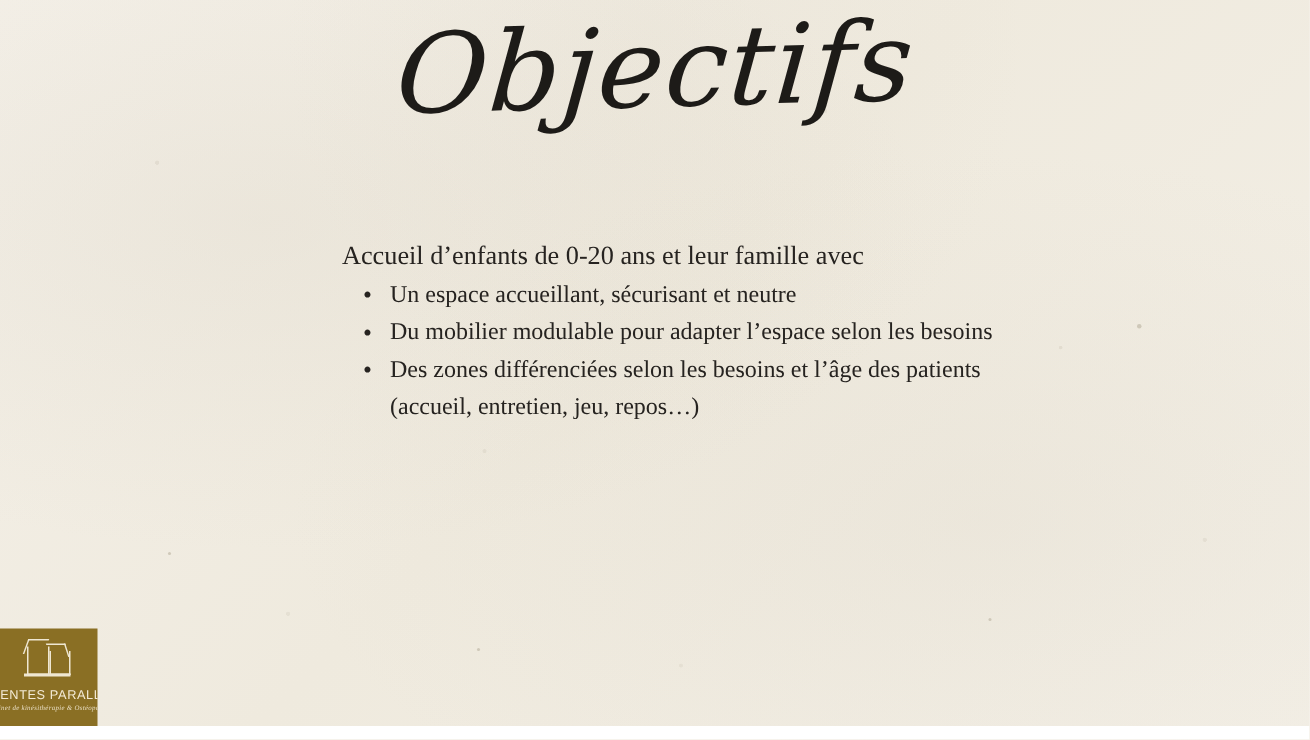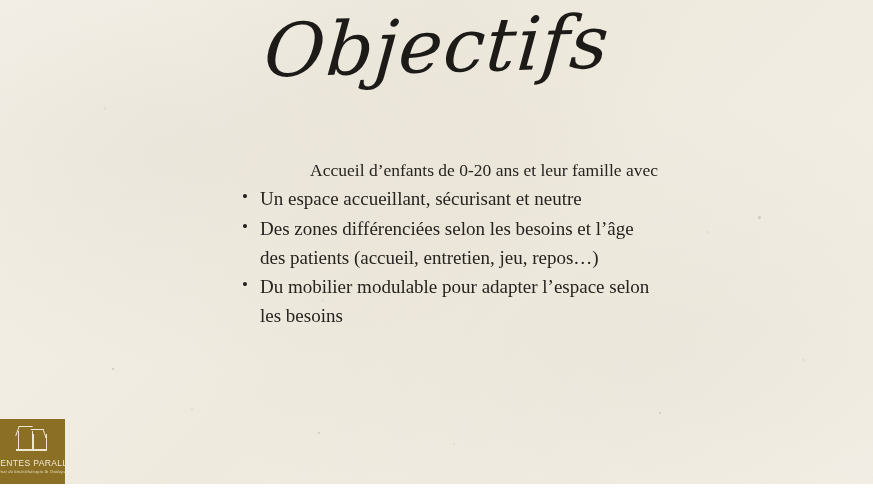--- a/index.html
+++ b/index.html
@@ -68,30 +68,29 @@
     top: 158px;
     width: 430px;
     z-index: 3;
   }
   .lead {
     font-size: 17.5px;
     line-height: 1.42;
     color: #262320;
     margin: 0 0 2px 0;
     white-space: nowrap;
-    text-align: right;
   }
   ul.bullets {
     list-style: none;
     margin: 0;
     padding: 0 0 0 14px;
   }
   ul.bullets li {
     position: relative;
-    font-size: 19px;
+    font-size: 16px;
     line-height: 1.52;
     color: #262320;
     padding-left: 18px;
     margin: 0 0 1px 0;
   }
   ul.bullets li::before {
     content: "\2022";
     position: absolute;
     left: 0;
     top: -1px;
@@ -216,22 +215,22 @@
   <div class="speck" style="left:318px; top:432px; width:2px; height:2px;"></div>
 
   <div class="title">
     <span class="title-inner">Objectifs</span>
   </div>
 
   <div class="body-block">
     <p class="lead">Accueil d’enfants de 0-20 ans et leur famille avec</p>
     <ul class="bullets">
       <li>Un espace accueillant, sécurisant et neutre</li>
+      <li class="wide">Du mobilier modulable pour adapter l’espace selon les besoins</li>
       <li class="wide">Des zones différenciées selon les besoins et l’âge des patients (accueil, entretien, jeu, repos…)</li>
-      <li class="wide">Du mobilier modulable pour adapter l’espace selon les besoins</li>
     </ul>
   </div>
 
   <div class="logo-box">
     <div class="logo-mark">
       <span class="roof"></span>
       <span class="house"></span>
       <span class="roof2"></span>
       <span class="house2"></span>
       <span class="base"></span>

